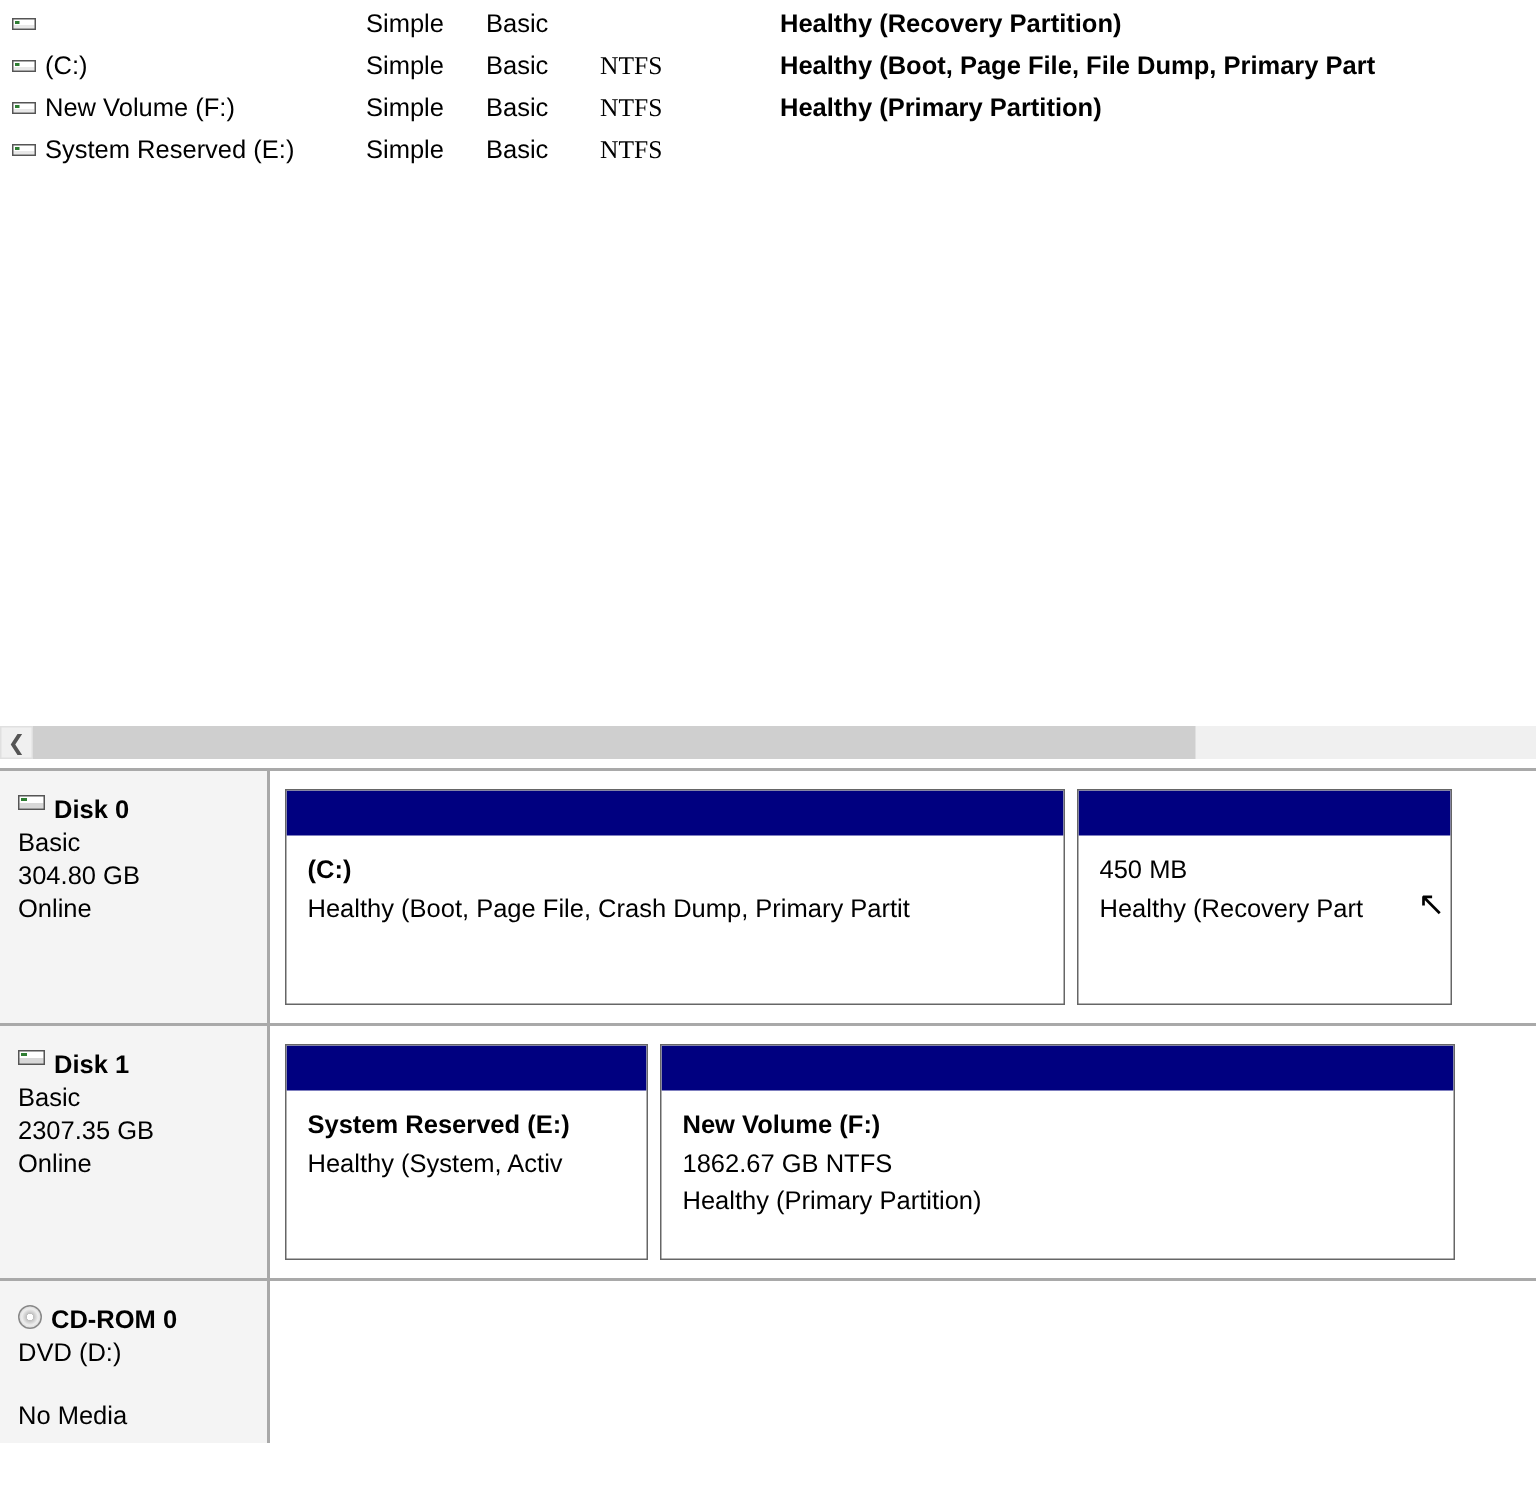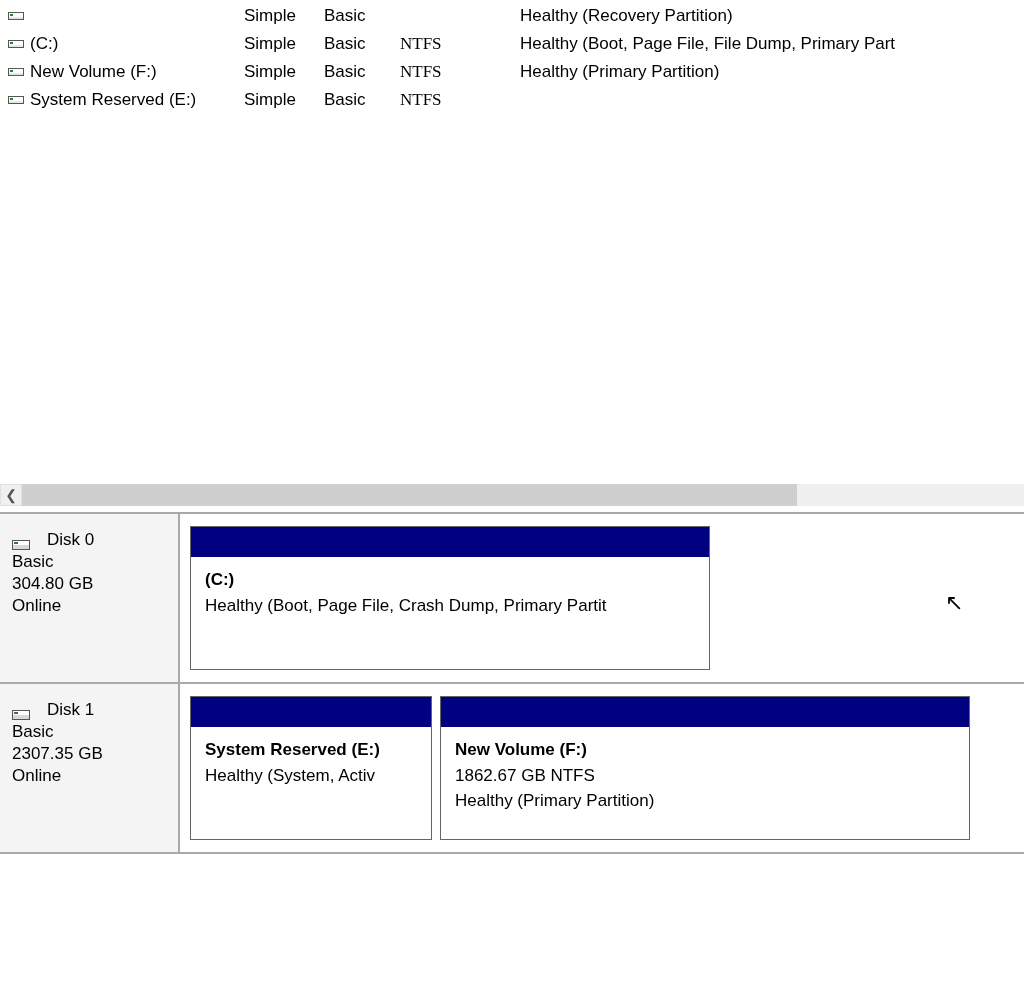--- a/index.html
+++ b/index.html
@@ -27,21 +27,21 @@
   .vol-icon {
     width: 20px;
     display: flex;
     align-items: center;
     justify-content: center;
   }
   .vol-name   { width: 218px; padding-left: 4px; }
   .vol-layout { width: 80px; }
   .vol-type   { width: 76px; }
   .vol-fs     { width: 120px; font-family: Liberation Serif, serif; }
-  .vol-status { flex: 1; overflow: hidden; }
+  .vol-status { flex: 1; overflow: hidden; font-weight: bold; }
 
   
   .drive-glyph {
     width: 16px; height: 8px;
     border: 1px solid #555;
     background: linear-gradient(#fff 60%, #e8e8e8 60%);
     position: relative;
   }
   .drive-glyph::after {
     content: "";
@@ -97,24 +97,24 @@
     background: #fff;
   }
   .disk-row.short { min-height: 90px; }
   .disk-info {
     width: 180px;
     padding: 16px 8px 8px 12px;
     border-right: 2px solid #a9a9a9;
     background: #f4f4f4;
   }
   .disk-info .title {
-    font-weight: 400;
-    display: flex;
-    align-items: flex-end;
-    gap: 17px;
+    font-weight: 700;
+    display: flex;
+    align-items: flex-start;
+    gap: 6px;
   }
   .disk-info .line { margin-top: 2px; }
 
   .disk-glyph {
     width: 18px; height: 10px;
     border: 1px solid #555;
     background: linear-gradient(#fff 55%, #d8d8d8 55%);
     position: relative;
     display: inline-block;
   }
@@ -242,20 +242,28 @@
       <div class="line">Online</div>
     </div>
     <div class="disk-parts">
       <div class="part d0p0">
         <div class="part-header"></div>
         <div class="part-body">
           <div class="pname">(C:)</div>
           <div>Healthy (Boot, Page File, Crash Dump, Primary Partit</div>
         </div>
       </div>
+      <div class="part d0p1">
+        <div class="part-header"></div>
+        <div class="part-body">
+          <div class="pname"></div>
+          <div>450 MB</div>
+          <div>Healthy (Recovery Part</div>
+        </div>
+      </div>
     </div>
   </div>
 
   <div class="disk-row">
     <div class="disk-info">
       <div class="title">
         <span class="disk-glyph"></span>
         <span>Disk 1</span>
       </div>
       <div class="line">Basic</div>
@@ -274,16 +282,28 @@
         <div class="part-header"></div>
         <div class="part-body">
           <div class="pname">New Volume  (F:)</div>
           <div>1862.67 GB NTFS</div>
           <div>Healthy (Primary Partition)</div>
         </div>
       </div>
     </div>
   </div>
 
+  <div class="disk-row short" style="border-bottom:none;">
+    <div class="disk-info">
+      <div class="title">
+        <span class="cd-glyph"></span>
+        <span>CD-ROM 0</span>
+      </div>
+      <div class="line">DVD (D:)</div>
+      <div class="line" style="height:18px"></div>
+      <div class="line">No Media</div>
+    </div>
+    <div class="disk-parts"></div>
+  </div>
 
 </div>
 
 <div class="cursor">↖</div>
 
 </body></html>

